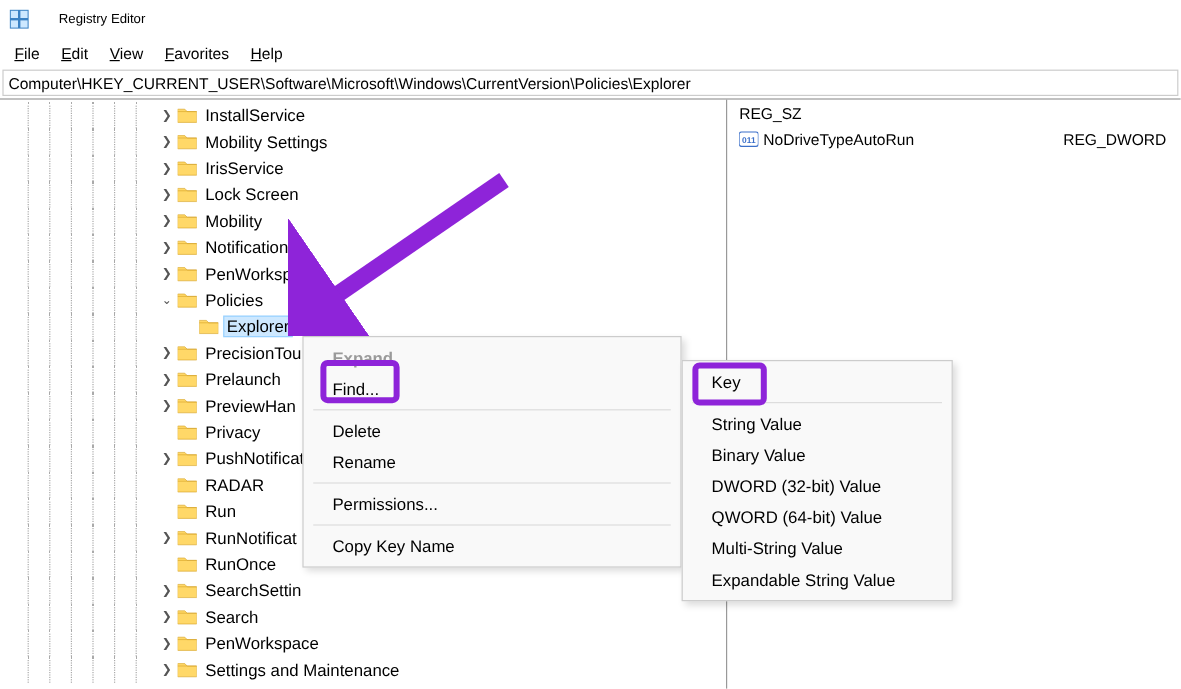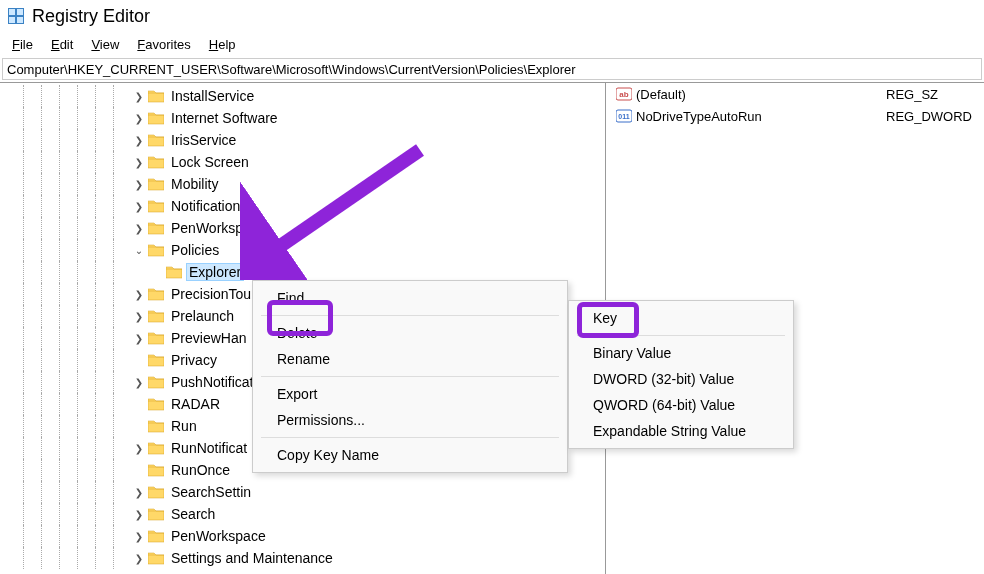--- a/index.html
+++ b/index.html
@@ -1,19 +1,19 @@
 <!DOCTYPE html>
 <html><head>
 <meta charset="utf-8">
 <style>
 * { margin: 0; padding: 0; box-sizing: border-box; }
 body { font-family: "Segoe UI", Tahoma, sans-serif; font-size: 13px; background: #fff; color: #000; width: 984px; height: 574px; overflow: hidden; position: relative; }
 .titlebar { height: 32px; display: flex; align-items: center; padding: 0 8px; background: #fff; }
 .titlebar .icon { width: 16px; height: 16px; margin-right: 8px; }
-.titlebar .title { font-size: 18px; }
+.titlebar .title { font-size: 11px; margin-left: 17px; }
 .menubar { height: 24px; display: flex; align-items: center; padding: 0 4px; gap: 2px; }
 .menubar .item { padding: 2px 8px; cursor: default; }
 .menubar .item .ul { text-decoration: underline; }
 .addressbar { height: 22px; border: 1px solid #ccc; margin: 2px 2px; padding: 1px 4px; font-size: 13px; display: flex; align-items: center; }
 .content { display: flex; height: calc(574px - 32px - 24px - 26px); border-top: 1px solid #999; }
 .tree-pane { width: 606px; border-right: 1px solid #999; overflow: hidden; position: relative; }
 .tree { padding-top: 2px; }
 .tree-row { display: flex; align-items: center; height: 22px; font-size: 14px; cursor: default; white-space: nowrap; }
 .tree-row .expander { width: 14px; height: 14px; display: inline-flex; align-items: center; justify-content: center; color: #555; font-size: 10px; }
 .tree-row .folder { width: 16px; height: 14px; margin: 0 4px 0 2px; }
@@ -90,21 +90,21 @@
           <span class="guide" style="margin-left:17px"></span>
           <span class="guide" style="margin-left:17px"></span>
           <span class="guide" style="margin-left:17px"></span>
           <span class="guide" style="margin-left:17px"></span>
           <span style="width:18px;display:inline-block"></span>
           <span class="expander">❯</span>
           <svg class="folder" viewBox="0 0 16 14">
             <path d="M0 2 L0 13 L16 13 L16 4 L8 4 L6 2 Z" fill="#ffd868" stroke="#d4a020" stroke-width="0.5"></path>
             <path d="M0 4 L16 4" stroke="#d4a020" stroke-width="0.5"></path>
           </svg>
-          <span class="label">Internet Software</span>
+          <span class="label">Mobility Settings</span>
         </div>
         <div class="tree-row">
           <span style="width:6px;display:inline-block"></span>
           <span class="guide" style="margin-left:17px"></span>
           <span class="guide" style="margin-left:17px"></span>
           <span class="guide" style="margin-left:17px"></span>
           <span class="guide" style="margin-left:17px"></span>
           <span class="guide" style="margin-left:17px"></span>
           <span class="guide" style="margin-left:17px"></span>
           <span style="width:18px;display:inline-block"></span>
@@ -417,61 +417,58 @@
             <path d="M0 2 L0 13 L16 13 L16 4 L8 4 L6 2 Z" fill="#ffd868" stroke="#d4a020" stroke-width="0.5"></path>
             <path d="M0 4 L16 4" stroke="#d4a020" stroke-width="0.5"></path>
           </svg>
           <span class="label">Settings and Maintenance</span>
         </div>
       </div>
   </div>
   <div class="list-pane">
     <div id="list-body">
         <div class="list-row">
-          <div class="cell-name">
-            <svg class="reg-icon" viewBox="0 0 16 16">
-              <rect x="0" y="2" width="16" height="12" rx="2" fill="#fff" stroke="#c94f4f"></rect>
-              <text x="8" y="11" font-size="8" text-anchor="middle" fill="#c94f4f" font-weight="bold">ab</text>
-            </svg>
-            <span>(Default)</span>
-          </div>
           <div class="cell-type">REG_SZ</div>
         </div>
         <div class="list-row">
           <div class="cell-name">
             <svg class="reg-icon" viewBox="0 0 16 16">
               <rect x="0" y="2" width="16" height="12" rx="2" fill="#fff" stroke="#3b6fc9"></rect>
               <text x="8" y="11" font-size="7" text-anchor="middle" fill="#3b6fc9" font-weight="bold">011</text>
             </svg>
             <span>NoDriveTypeAutoRun</span>
           </div>
           <div class="cell-type">REG_DWORD</div>
         </div>
       </div>
   </div>
 </div>
 
 <div class="context-menu" id="ctx1" style="left:252px; top:280px; width:316px;">
+  <div class="mi disabled">
+      <b>Expand</b>
+    </div>
   <div class="mi">Find...</div>
   <div class="sep"></div>
   <div class="mi">Delete</div>
   <div class="mi">Rename</div>
   <div class="sep"></div>
-  <div class="mi">Export</div>
   <div class="mi">Permissions...</div>
   <div class="sep"></div>
   <div class="mi">Copy Key Name</div>
 </div>
 
 <div class="context-menu" id="ctx2" style="left:568px; top:300px; width:226px;">
   <div class="mi">Key</div>
   <div class="sep"></div>
+  <div class="mi">String Value</div>
   <div class="mi">Binary Value</div>
   <div class="mi">DWORD (32-bit) Value</div>
   <div class="mi">QWORD (64-bit) Value</div>
+  <div class="mi">Multi-String Value</div>
   <div class="mi">Expandable String Value</div>
 </div>
 
 <div class="highlight-box" style="left:267px; top:300px; width:66px; height:36px;"></div>
 <div class="highlight-box" style="left:577px; top:302px; width:62px; height:36px;"></div>
 
 <svg class="annotation-arrow" style="left:240px; top:140px; width:200px; height:140px;" viewBox="0 0 200 140">
   <defs>
     <marker id="arrowhead" markerWidth="12" markerHeight="12" refX="2" refY="6" orient="auto">
       <polygon points="0 0, 12 6, 0 12" fill="#8e24d9"></polygon>

